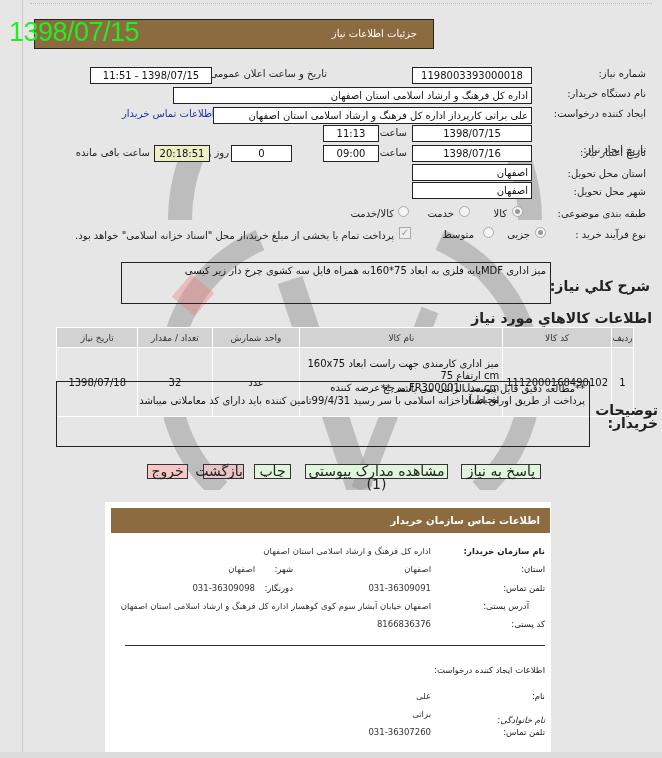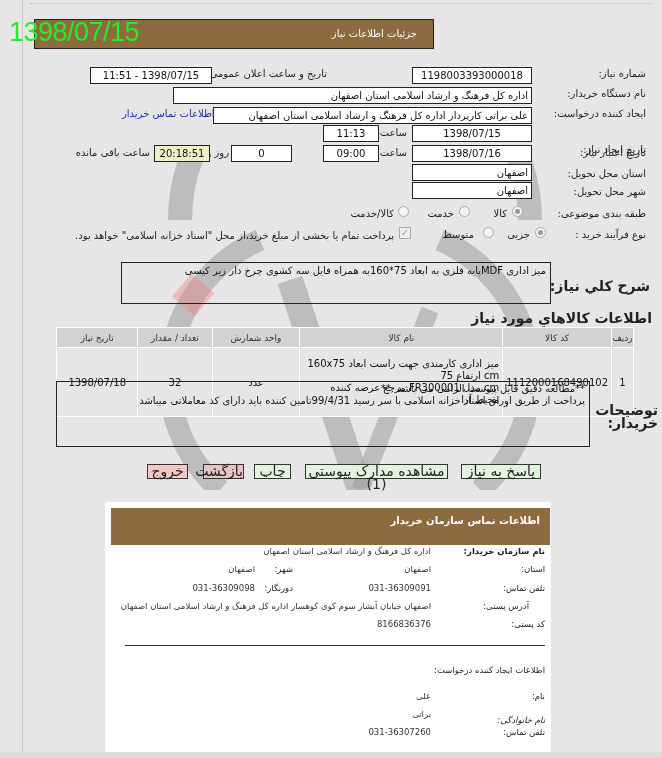--- a/index.html
+++ b/index.html
@@ -67,21 +67,21 @@
     }
     .btn.green { background: #e1f4dc; }
     .btn.pink { background: #f5c7c7; }
     .btn.pink2 { background: #e8c4c4; }
 
     .contact-panel {
       position: absolute; left: 105px; top: 502px; width: 446px; height: 250px;
       background: #fff; z-index: 6;
     }
     .contact-head {
-      position: absolute; left: 6px; top: 6px; width: 439px; height: 37px;
+      position: absolute; left: 6px; top: 6px; width: 439px; height: 25px;
       background: #8c6b41; color: #fff; font-weight: bold; font-size: 10px;
       direction: rtl; padding-right: 10px; line-height: 25px;
     }
     .c-lbl { position: absolute; direction: rtl; font-size: 8.5px; color: #222; white-space: nowrap; }
     .c-lbl.b { font-weight: bold; }
     .c-val { position: absolute; direction: rtl; font-size: 8.5px; color: #333; white-space: nowrap; }
     .c-divider { position: absolute; left: 20px; top: 143px; width: 420px; height: 1px; background: #333; }
     .bottom-strip { position: absolute; left: 0; top: 752px; width: 662px; height: 6px; background: #dcdcdc; }
   </style>
 </head>

